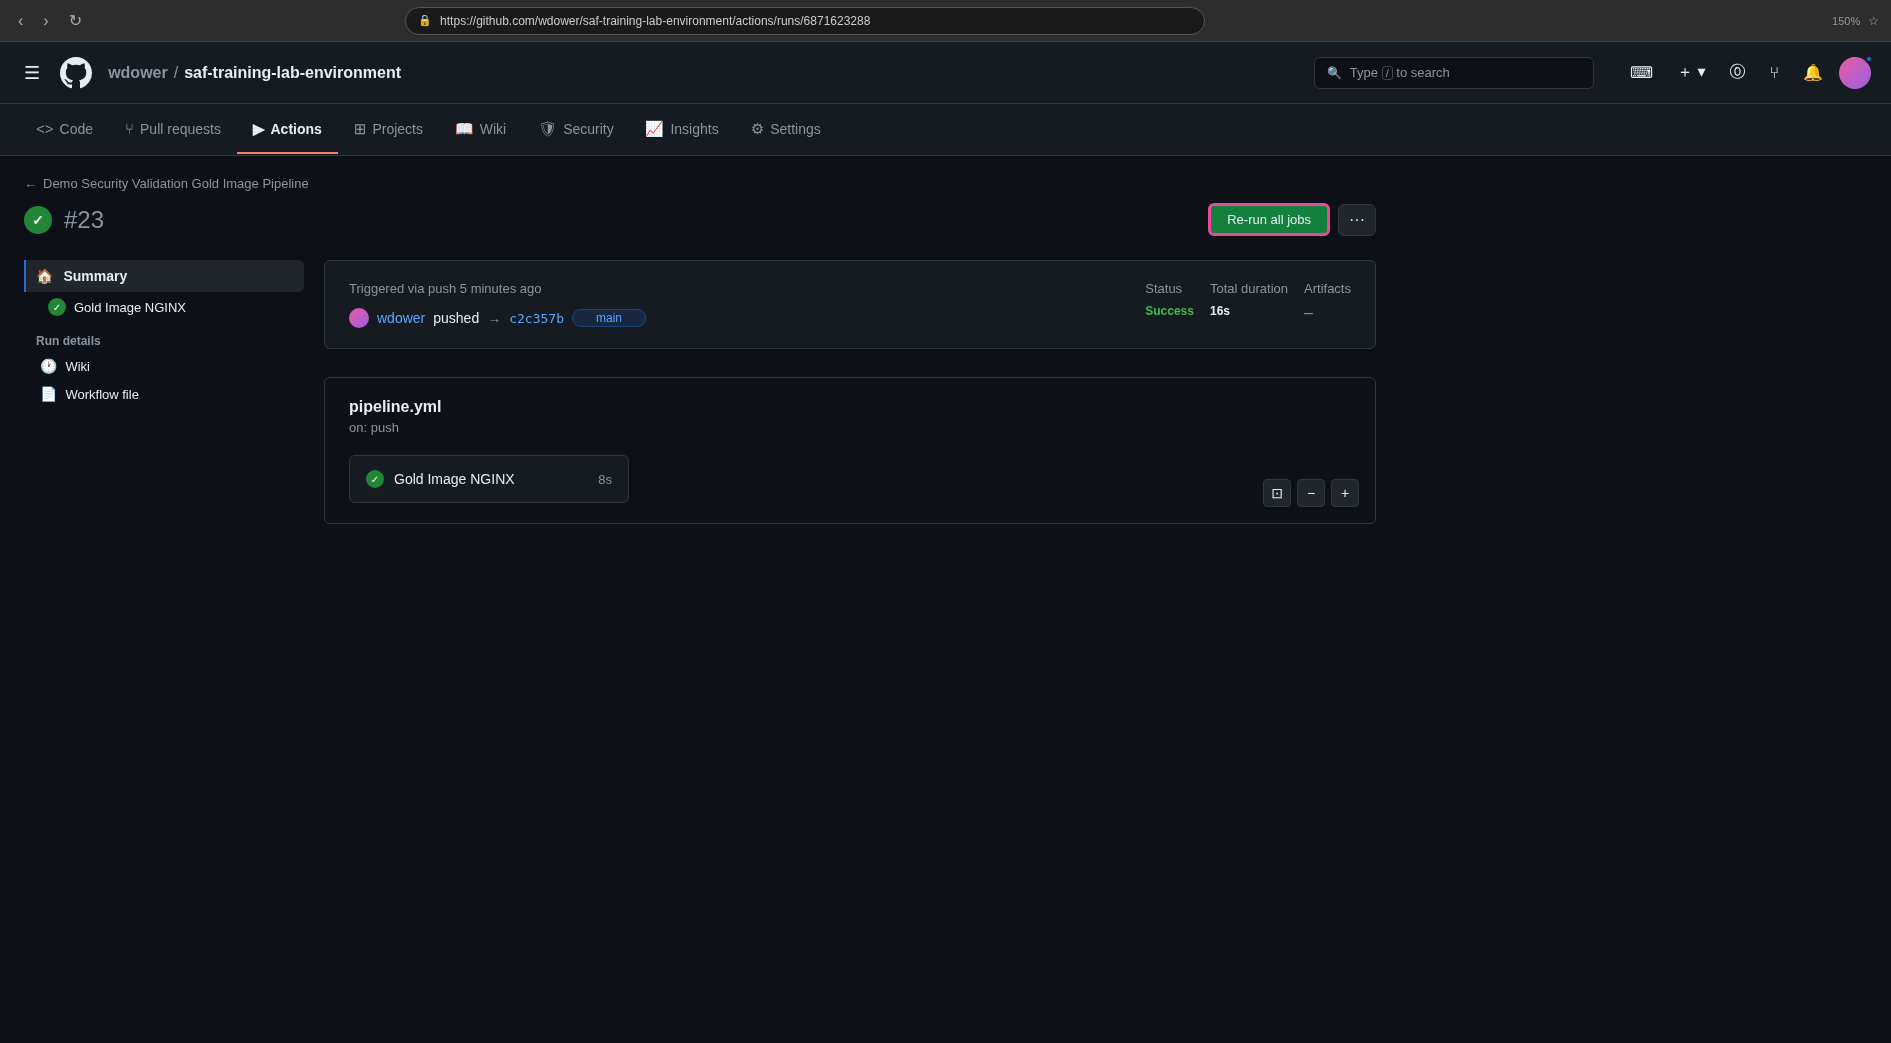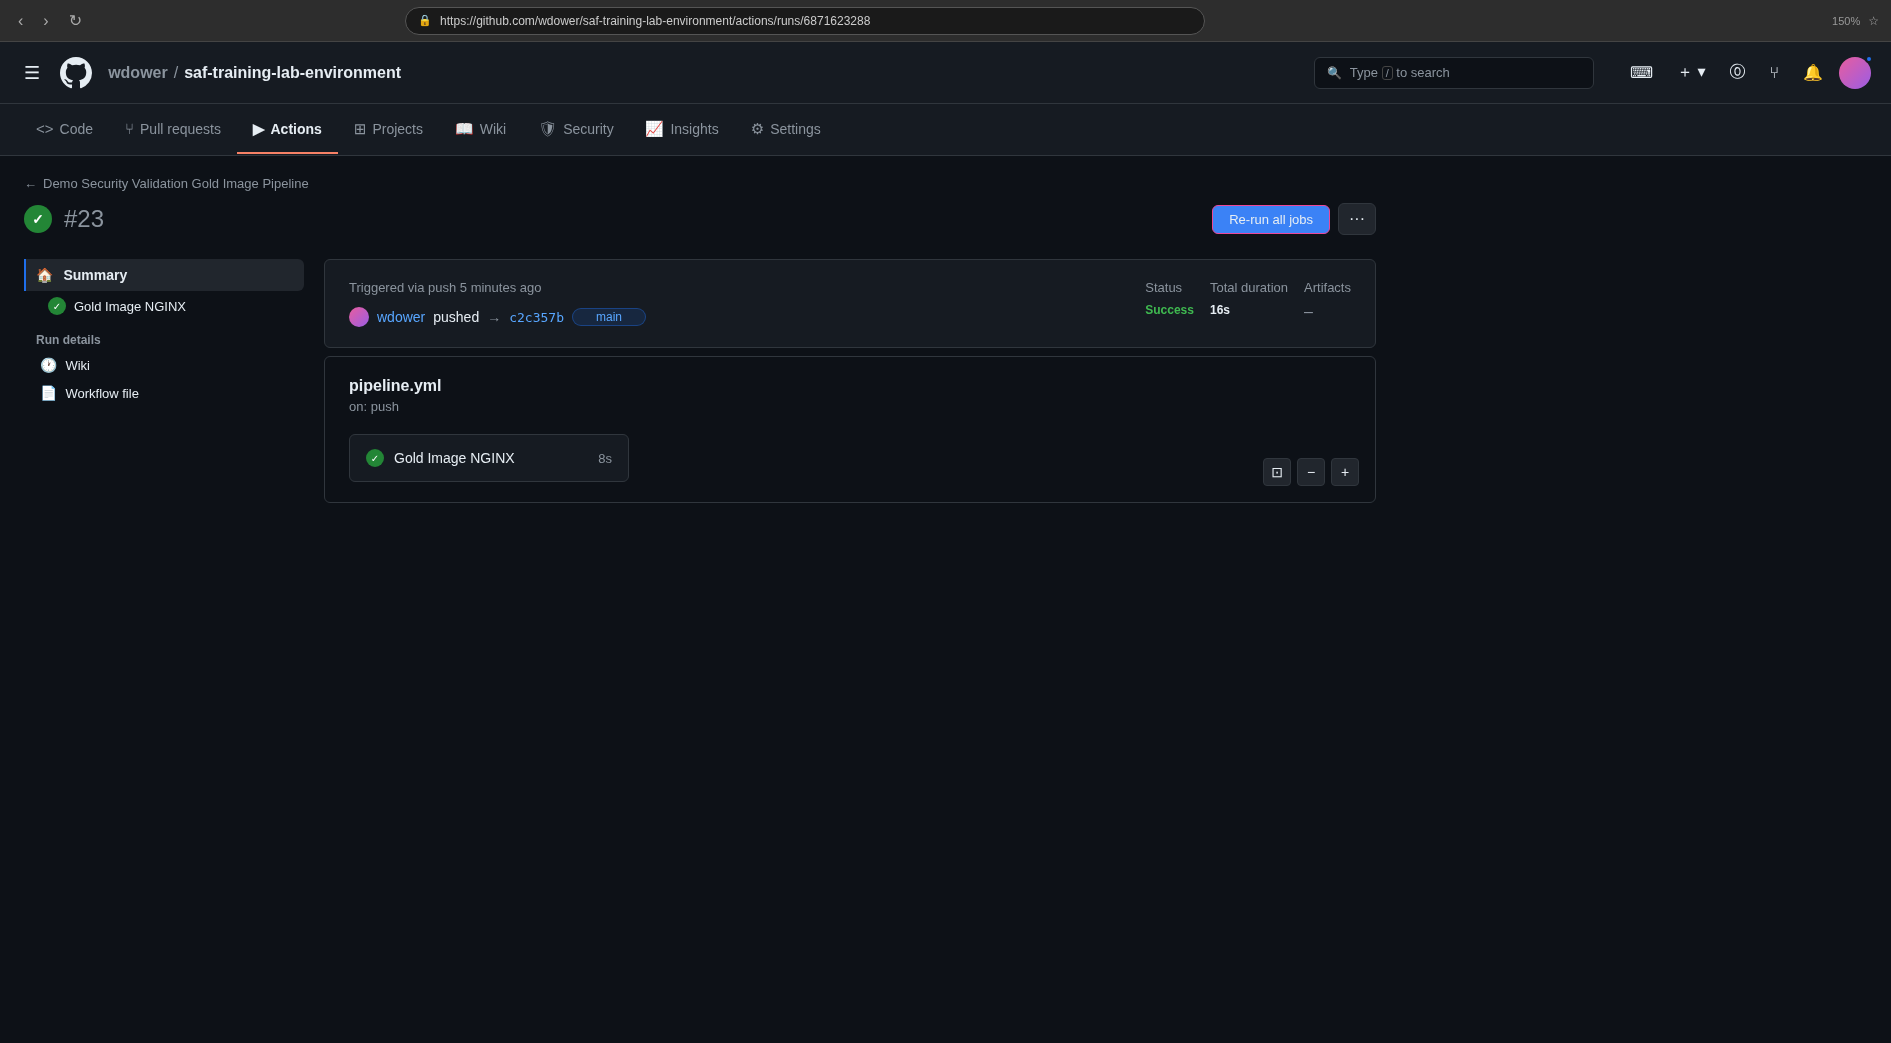--- a/index.html
+++ b/index.html
@@ -215,22 +215,22 @@
       font-size: 14px;
       flex-shrink: 0;
     }
     .run-number { color: #8b949e; font-weight: 400; }
     .run-title-btns {
       display: flex;
       align-items: center;
       gap: 8px;
     }
     .btn-rerun {
-      background: #3b82f6;
-      border: 1px solid #ec4899;
+      background: #15803d;
+      border: 3px solid #ec4899;
       border-radius: 6px;
       color: #e6edf3;
       padding: 6px 16px;
       font-size: 13px;
       font-weight: 500;
       cursor: pointer;
     }
     .btn-more {
       background: #21262d;
       border: 1px solid #30363d;
@@ -311,21 +311,21 @@
       flex-shrink: 0;
     }
     .sidebar-clock-icon { font-size: 14px; color: #8b949e; }
     .sidebar-file-icon { font-size: 14px; color: #8b949e; }
 
     
     .main-panel {
       flex: 1;
       display: flex;
       flex-direction: column;
-      gap: 8px;
+      gap: 28px;
     }
 
     
     .summary-card {
       background: #161b22;
       border: 1px solid #30363d;
       border-radius: 6px;
       padding: 20px 24px;
     }
     .summary-grid {

